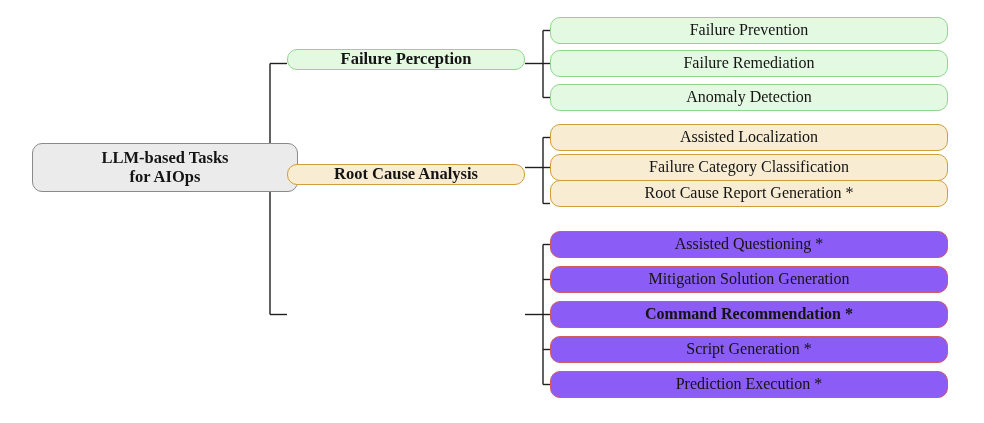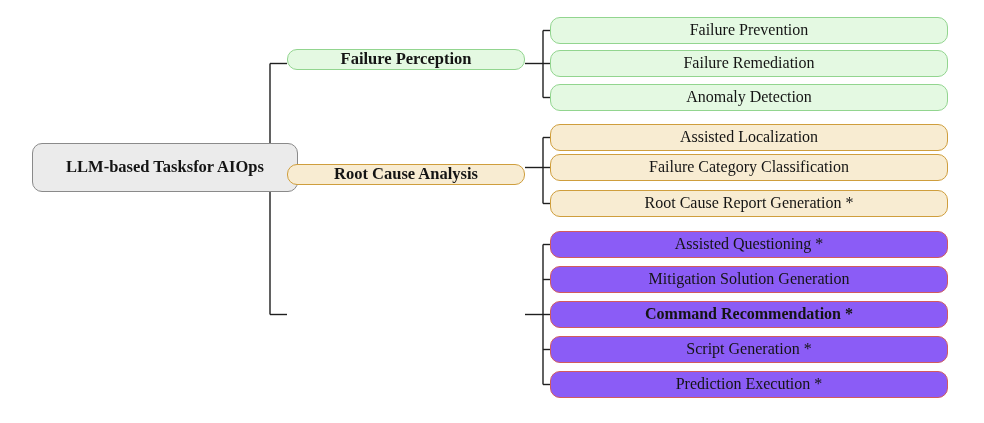--- a/index.html
+++ b/index.html
@@ -16,21 +16,21 @@
     box-sizing:border-box;
     display:flex;align-items:center;justify-content:center;
     border-radius:10px;
     color:#141414;
     line-height:1.15;
   }
   .node.root{
     width:266px;height:49px;left:32px;top:143px;
     background:#ebebeb;border:1.4px solid #8a8a8a;
     font-weight:bold;font-size:16.5px;
-    flex-direction:row;
+    flex-direction:column;
   }
   .node.category{
     width:238px;height:21px;
     font-weight:bold;font-size:16.5px;
   }
   .node.leaf{
     width:398px;height:27px;left:550px;
     font-size:16px;
   }
   .green{background:#e4f9e2;border:1.3px solid #92d58f;}
@@ -94,21 +94,21 @@
   <div class="node leaf green" style="top:84px;">
     <span>Anomaly Detection</span>
   </div>
 
   <div class="node leaf orange" style="top:124px;">
     <span>Assisted Localization</span>
   </div>
   <div class="node leaf orange" style="top:154px;">
     <span>Failure Category Classification</span>
   </div>
-  <div class="node leaf orange" style="top:190px;">
+  <div class="node leaf orange" style="top:180px;">
     <span>Root Cause Report Generation *</span>
   </div>
 
   <div class="node leaf red" style="top:231px;">
     <span>Assisted Questioning *</span>
   </div>
   <div class="node leaf red" style="top:266px;">
     <span>Mitigation Solution Generation</span>
   </div>
   <div class="node leaf red" style="top:301px;font-weight:bold;">

